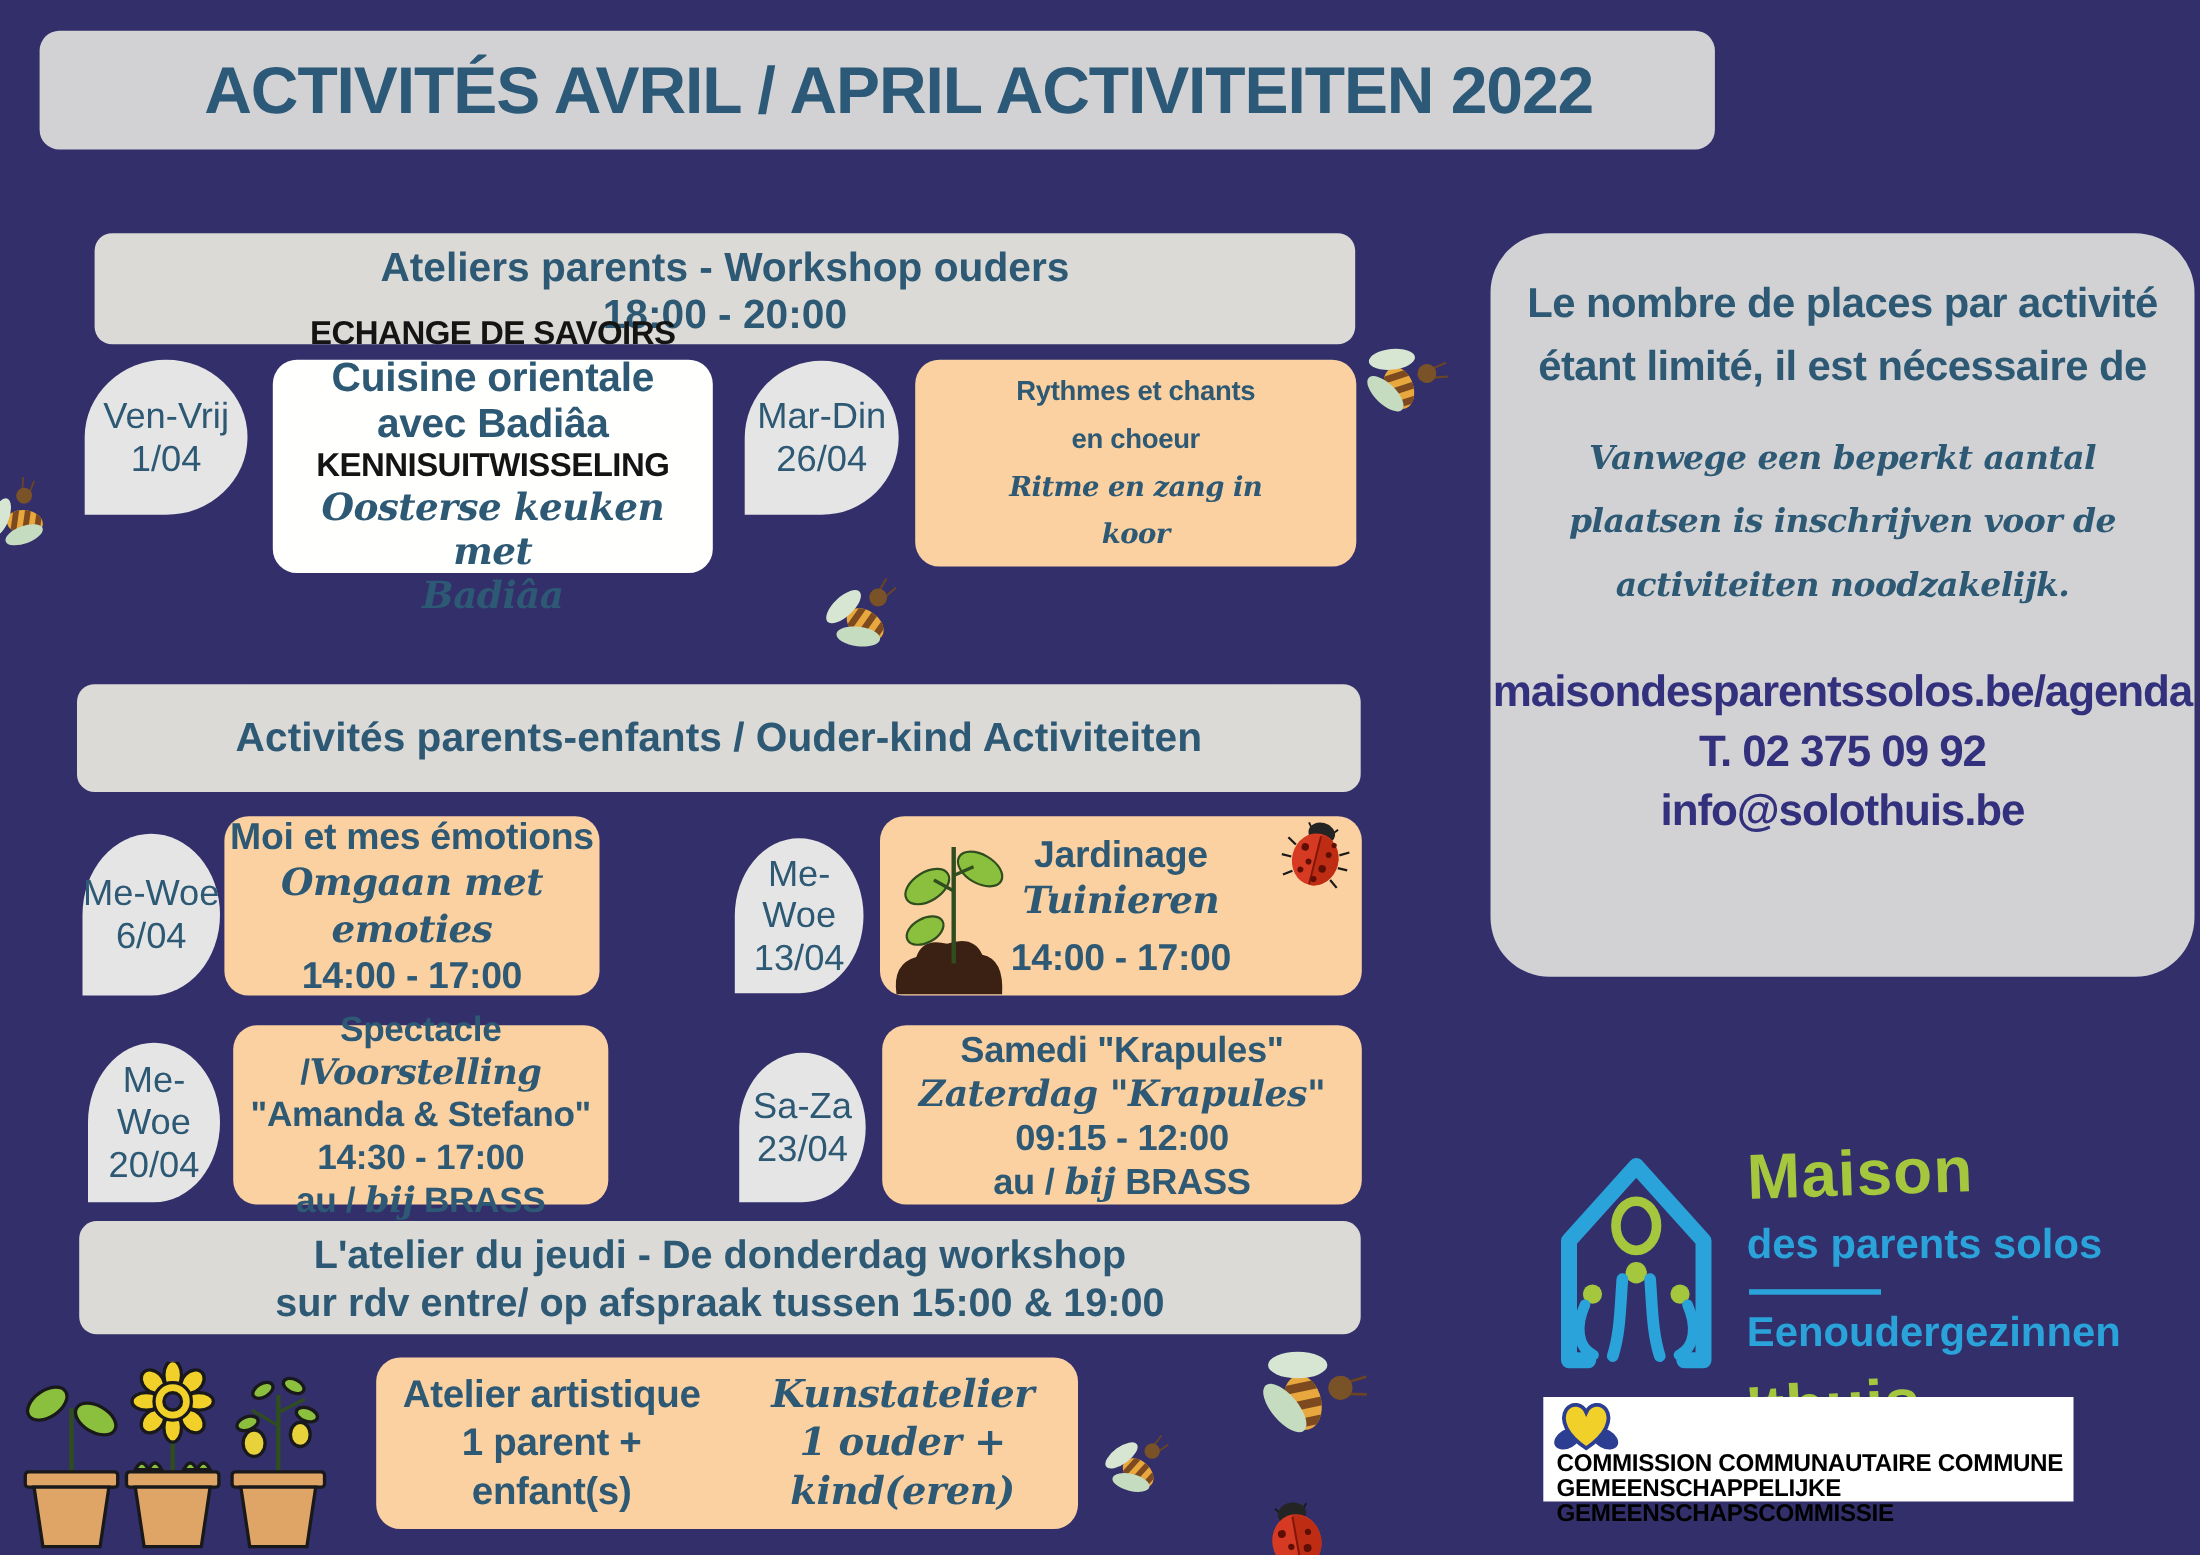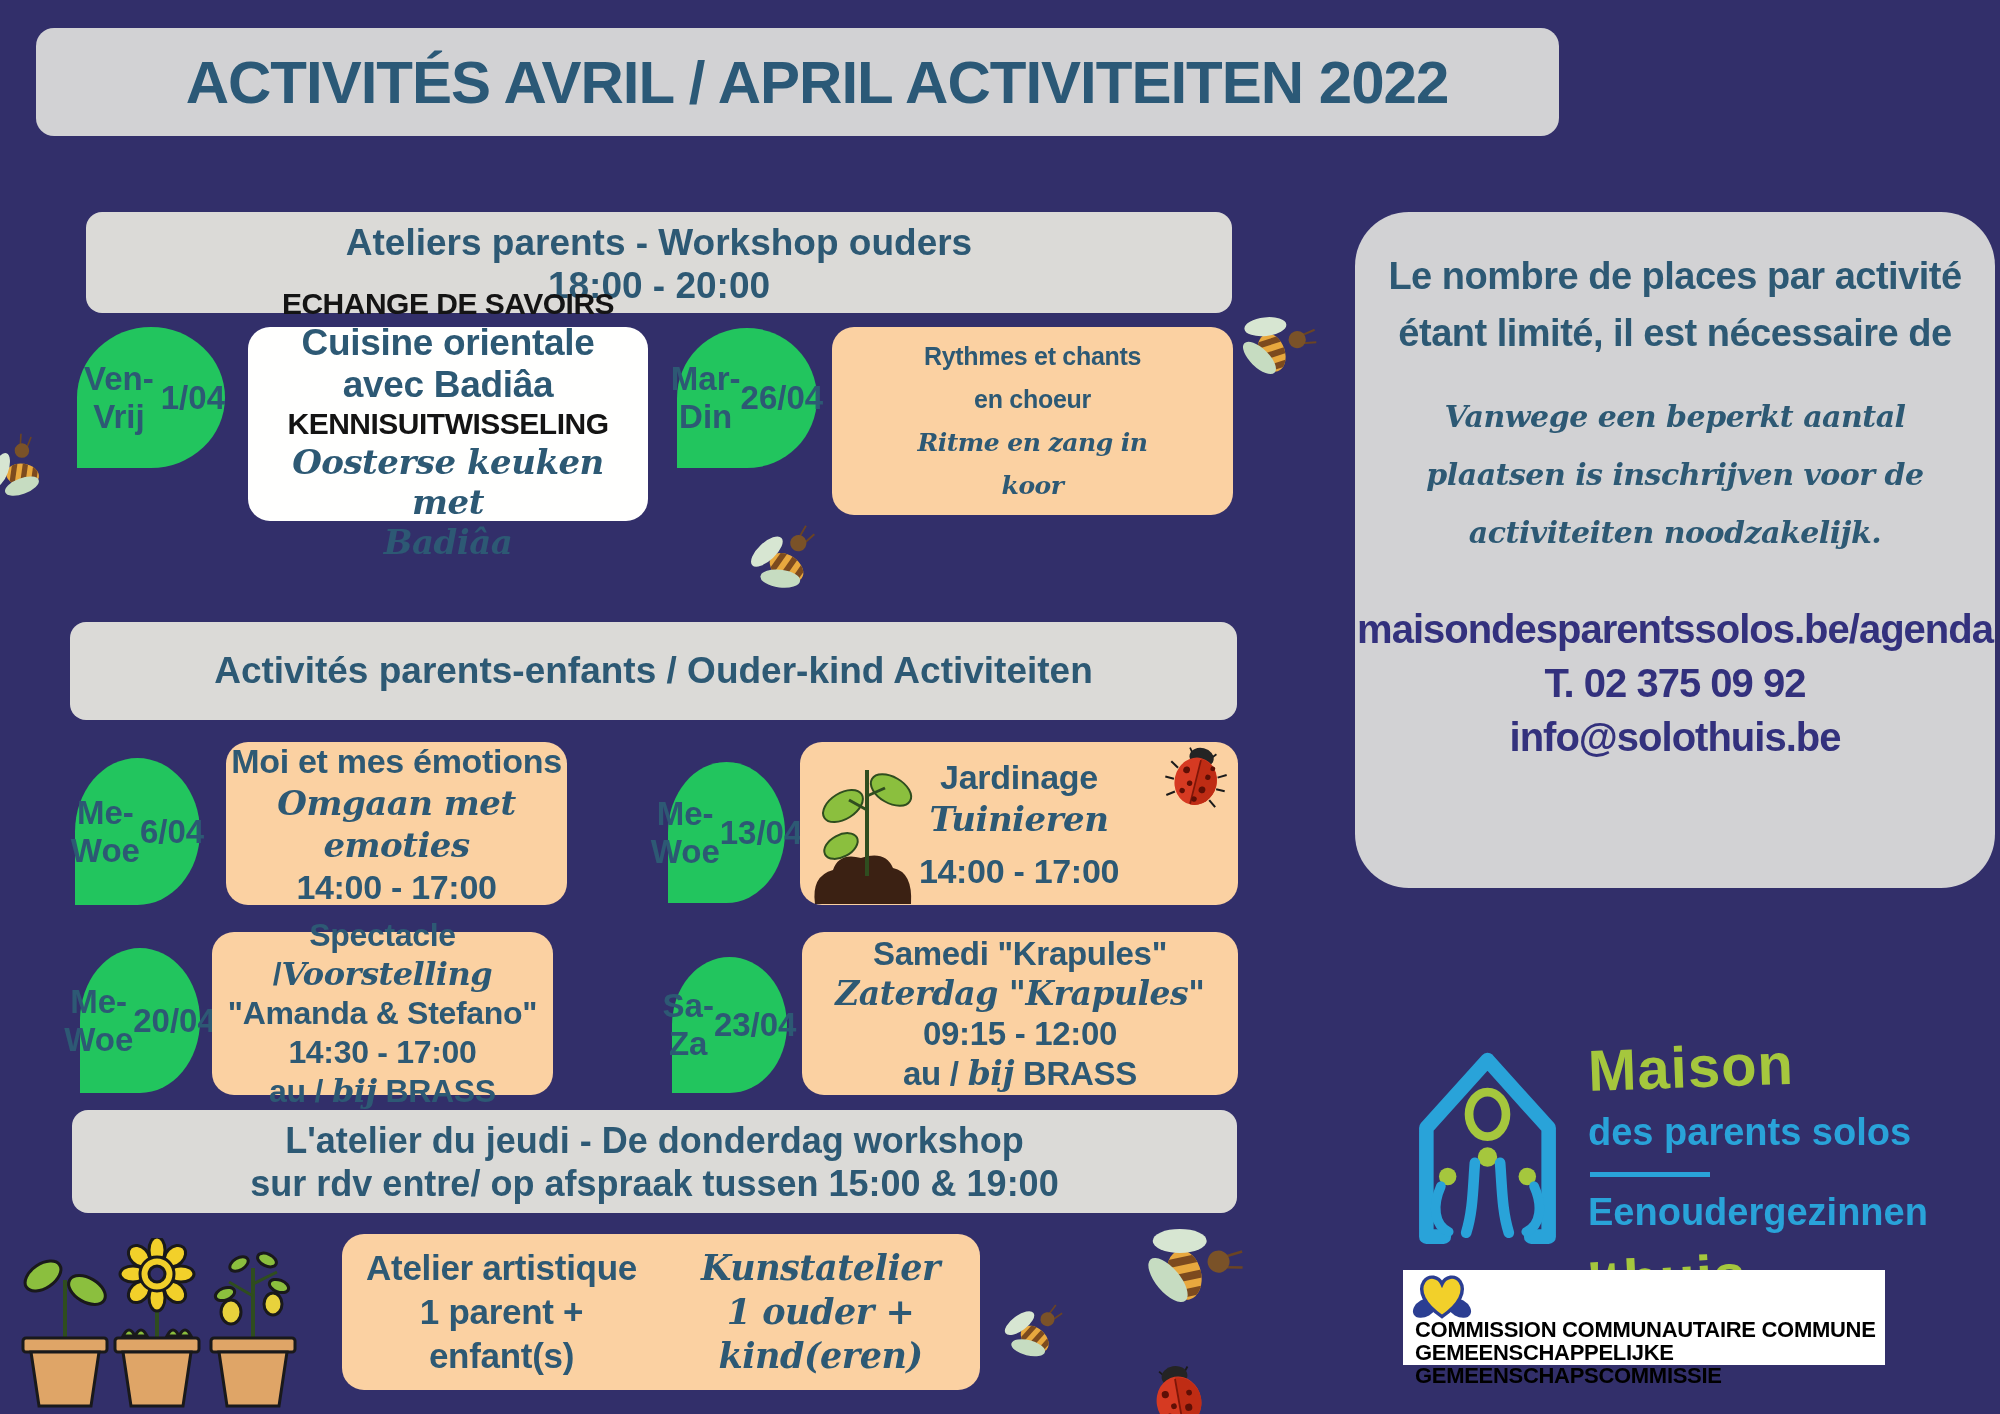--- a/index.html
+++ b/index.html
@@ -13,22 +13,22 @@
   .title-banner span{font-size:60px;font-weight:bold;color:#2b5977;letter-spacing:-1px;}
   .section-banner{background:#dbdad7;border-radius:16px;text-align:center;color:#2d5974;font-weight:bold;}
   .banner-a{left:86px;top:212px;width:1146px;height:101px;padding-top:9px;box-sizing:border-box;}
   .banner-a div{font-size:37px;line-height:43px;}
   .banner-b{left:70px;top:622px;width:1167px;height:98px;display:flex;align-items:center;justify-content:center;}
   .banner-b div{font-size:37px;}
   .banner-c{left:72px;top:1110px;width:1165px;height:103px;padding-top:9px;box-sizing:border-box;}
   .banner-c div{font-size:36px;line-height:43px;}
 
   
-  .blob{background:#22c55e;border-radius:50% 50% 50% 0;display:flex;flex-direction:row;
-        align-items:center;justify-content:center;text-align:center;font-weight:bold;color:#2d5974;}
+  .blob{background:#e5e5e5;border-radius:50% 50% 50% 0;display:flex;flex-direction:column;
+        align-items:center;justify-content:center;text-align:center;font-weight:normal;color:#2d5974;}
   .blob .dl{font-size:33px;line-height:38px;}
   .blob .dd{font-size:33px;line-height:40px;}
 
   
   .card{border-radius:22px;text-align:center;color:#2d5974;box-sizing:border-box;
         display:flex;flex-direction:column;justify-content:center;}
   .card.white{background:#fffffe;}
   .card.orange{background:#fbd1a2;}
   .b{font-weight:bold;letter-spacing:-0.3px;}
   .blk{color:#141414;font-weight:bold;letter-spacing:-0.5px;}
@@ -37,21 +37,21 @@
   .card-exchange{left:248px;top:327px;width:400px;height:194px;padding:10px 6px;}
   .card-exchange .t1{font-size:30px;line-height:36px;}
   .card-exchange .t2{font-size:37px;line-height:42px;}
   .card-exchange .t3{font-size:34px;line-height:40px;}
   .gap14{height:14px;}
 
   .card-choir{left:832px;top:327px;width:401px;height:188px;}
   .card-choir div{font-size:25px;line-height:43px;}
 
   .std-card div{font-size:34px;line-height:42px;}
-  .card-emotions{left:226px;top:742px;width:341px;height:163px;}
+  .card-emotions{left:204px;top:742px;width:341px;height:163px;}
   .card-gardening{left:800px;top:742px;width:438px;height:163px;}
   .card-show{left:212px;top:932px;width:341px;height:163px;}
   .card-show div{font-size:32px;line-height:39px;}
   .card-krapules{left:802px;top:932px;width:436px;height:163px;}
   .card-krapules div{font-size:33px;line-height:40px;}
   .time-gap{height:10px;}
 
   .card-artistic{left:342px;top:1234px;width:638px;height:156px;flex-direction:row;align-items:center;}
   .card-artistic .col{flex:1;}
   .card-artistic div.ln{font-size:35px;line-height:44px;}

